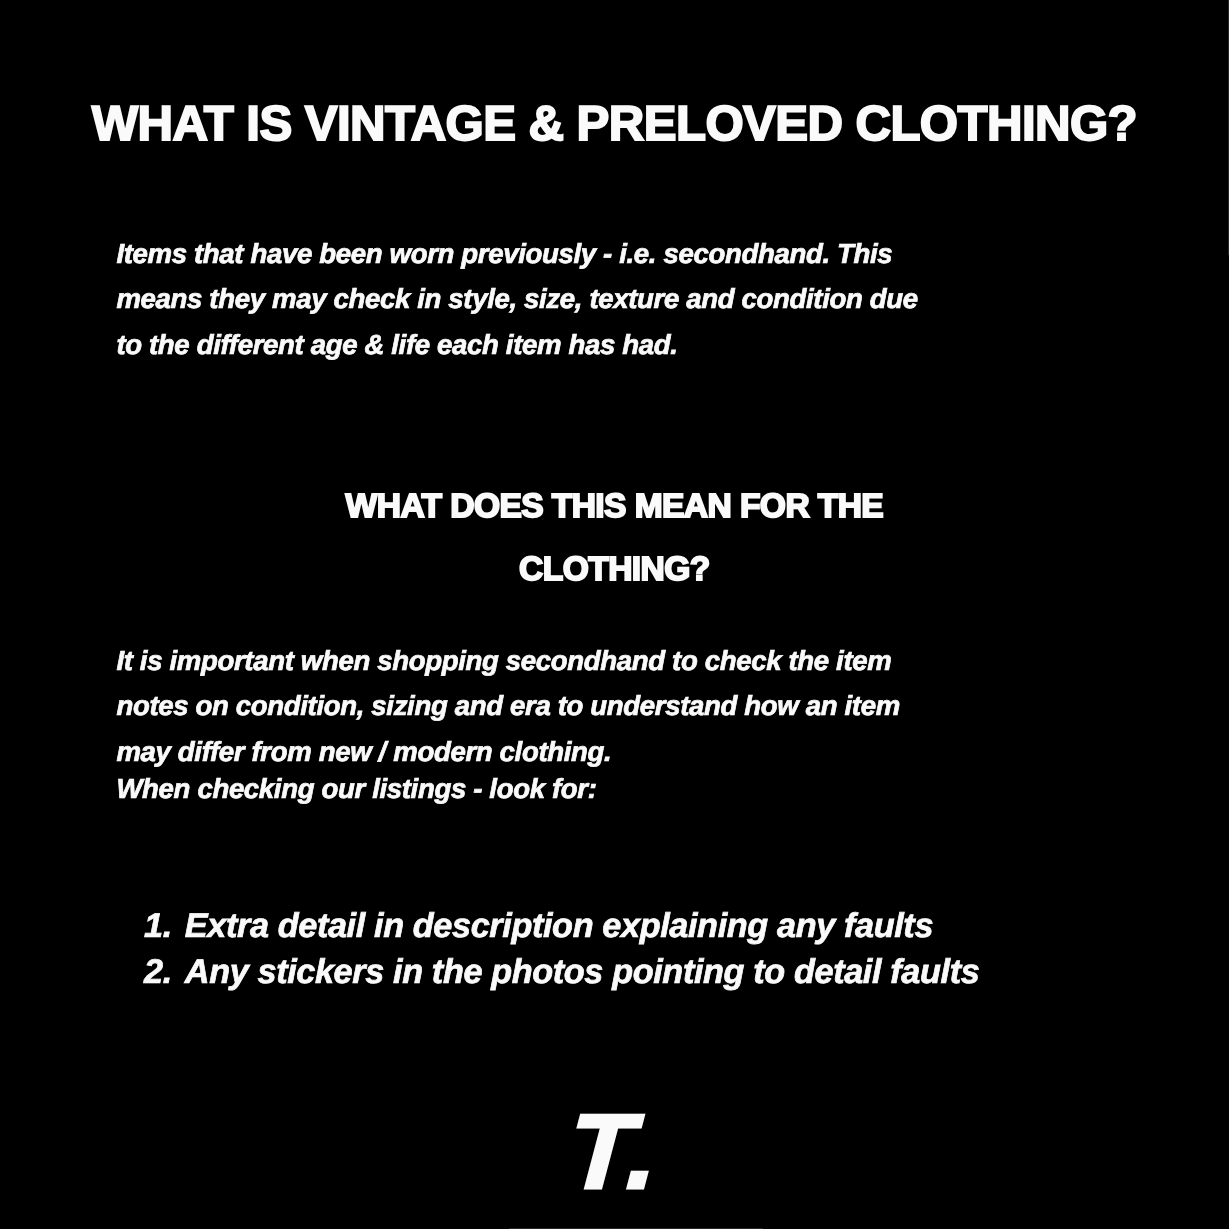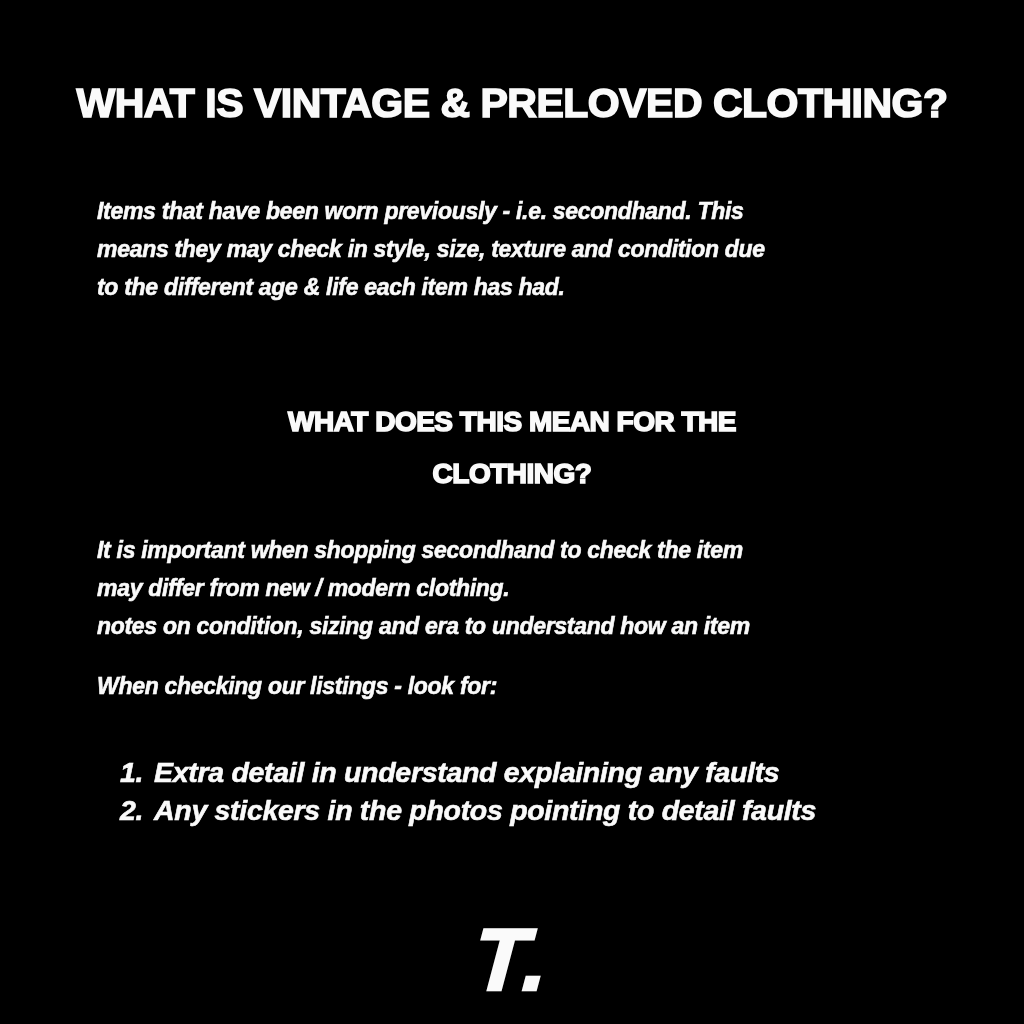--- a/index.html
+++ b/index.html
@@ -39,21 +39,21 @@
     left: 97px;
     font-style: italic;
     font-weight: bold;
     font-size: 23px;
     line-height: 38px;
     -webkit-text-stroke: 0.6px #fafafa;
     letter-spacing: -0.3px;
   }
   .intro      { top: 192px; }
   .customer   { top: 531px; }
-  .listings   { top: 667px; text-align: right; }
+  .listings   { top: 638px; text-align: right; }
   .checklist {
     position: absolute;
     left: 120px;
     top: 753px;
     font-style: italic;
     font-weight: bold;
     font-size: 28.5px;
     line-height: 38px;
     -webkit-text-stroke: 0.6px #fafafa;
     letter-spacing: -0.3px;
@@ -96,30 +96,30 @@
     <div>to the different age &amp; life each item has had.</div>
   </div>
 
   <div class="heading heading-2">
     <div>WHAT DOES THIS MEAN FOR THE</div>
     <div>CLOTHING?</div>
   </div>
 
   <div class="body-text customer">
     <div>It is important when shopping secondhand to check the item</div>
+    <div>notes on condition, sizing and era to understand how an item</div>
     <div>may differ from new / modern clothing.</div>
-    <div>notes on condition, sizing and era to understand how an item</div>
   </div>
 
   <div class="body-text listings">When checking our listings - look for:</div>
 
   <div class="checklist">
     <div class="check-row">
       <span class="check-num">1.</span>
-      <span class="check-text">Extra detail in understand explaining any faults</span>
+      <span class="check-text">Extra detail in description explaining any faults</span>
     </div>
     <div class="check-row">
       <span class="check-num">2.</span>
       <span class="check-text">Any stickers in the photos pointing to detail faults</span>
     </div>
   </div>
 
   <div class="logo">T.</div>
 
 </div>

